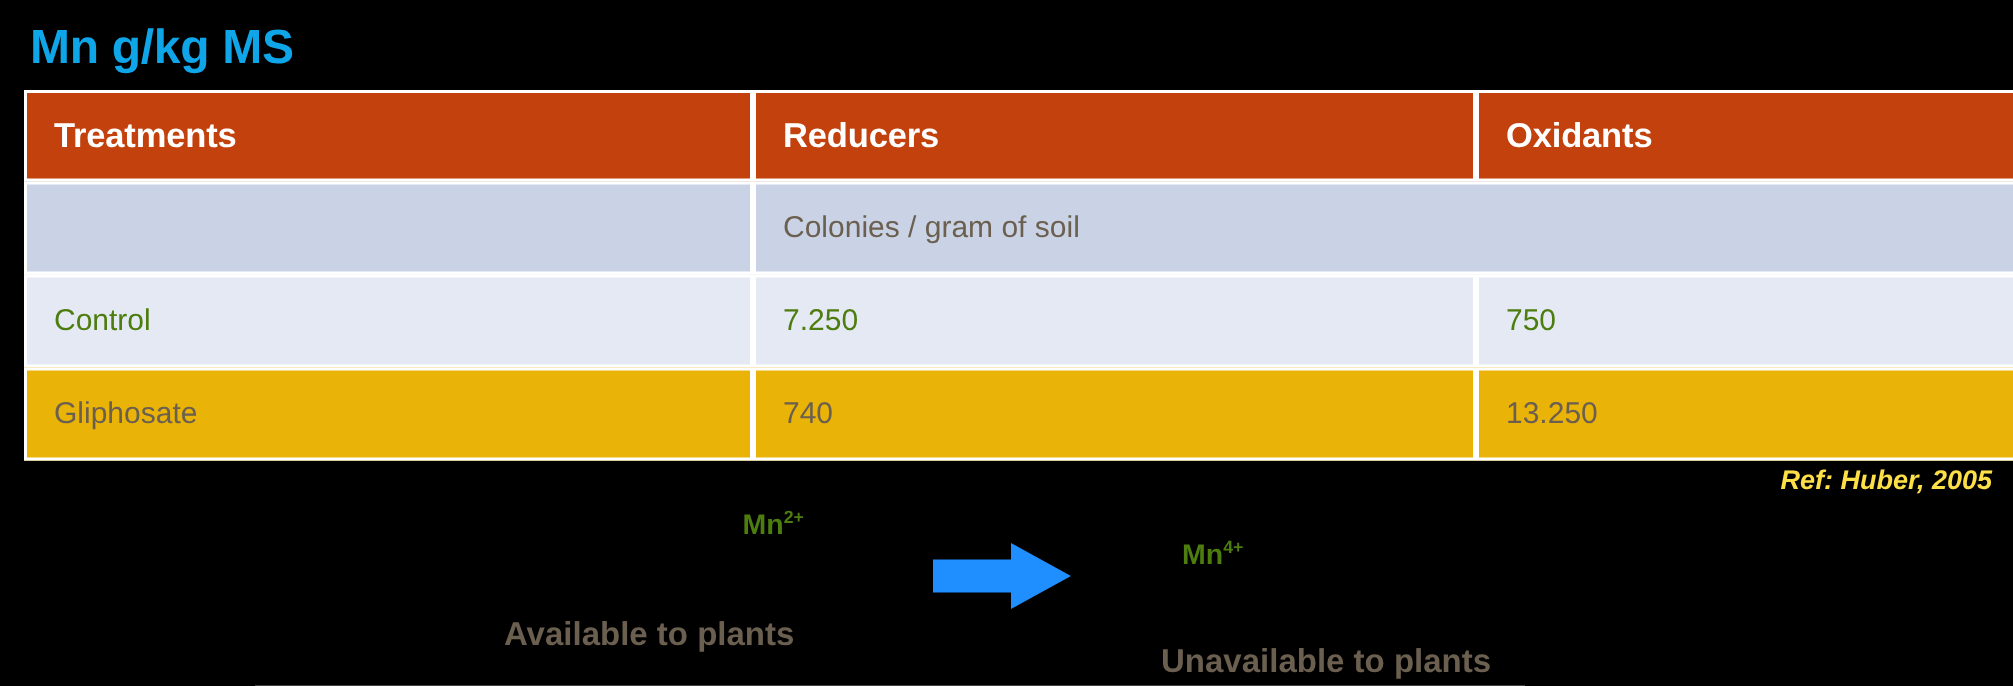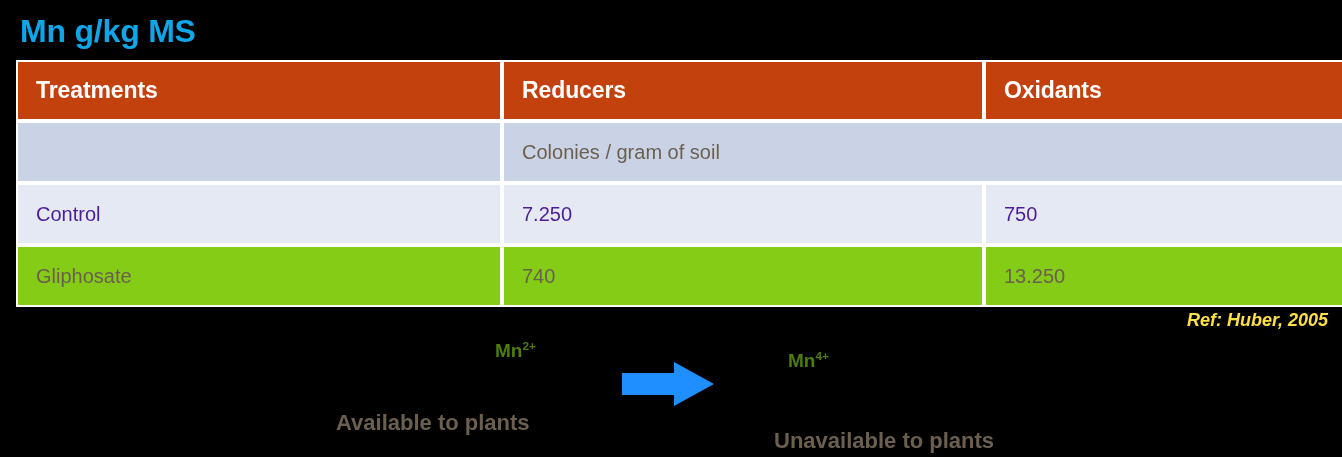--- a/index.html
+++ b/index.html
@@ -62,25 +62,25 @@
 
   .row-units td {
     background: #c9d3e5;
     height: 58px;
     color: #6b5f4f;
     font-size: 20px;
   }
   .row-light td {
     background: #e4e9f3;
     height: 58px;
-    color: #4c1d95;
+    color: #4d7c0f;
     font-size: 20px;
   }
   .row-dark td {
-    background: #84cc16;
+    background: #eab308;
     height: 58px;
     color: #6b5f4f;
     font-size: 20px;
   }
 
   
   #reference {
     position: absolute;
     right: 14px;
     top: 310px;
@@ -98,21 +98,21 @@
     font-weight: bold;
     color: #4d7c0f;
     white-space: nowrap;
   }
   .ion-label sup {
     font-size: 0.62em;
     vertical-align: super;
     line-height: 0;
   }
   #ion-left  { left: 495px; top: 340px; }
-  #ion-right { left: 788px; top: 350px; }
+  #ion-right { left: 788px; top: 360px; }
 
   .avail-label {
     position: absolute;
     font-size: 22px;
     font-weight: bold;
     color: #6b5f4f;
     white-space: nowrap;
   }
   #avail-left  { left: 336px; top: 410px; }
   #avail-right { left: 774px; top: 428px; }

